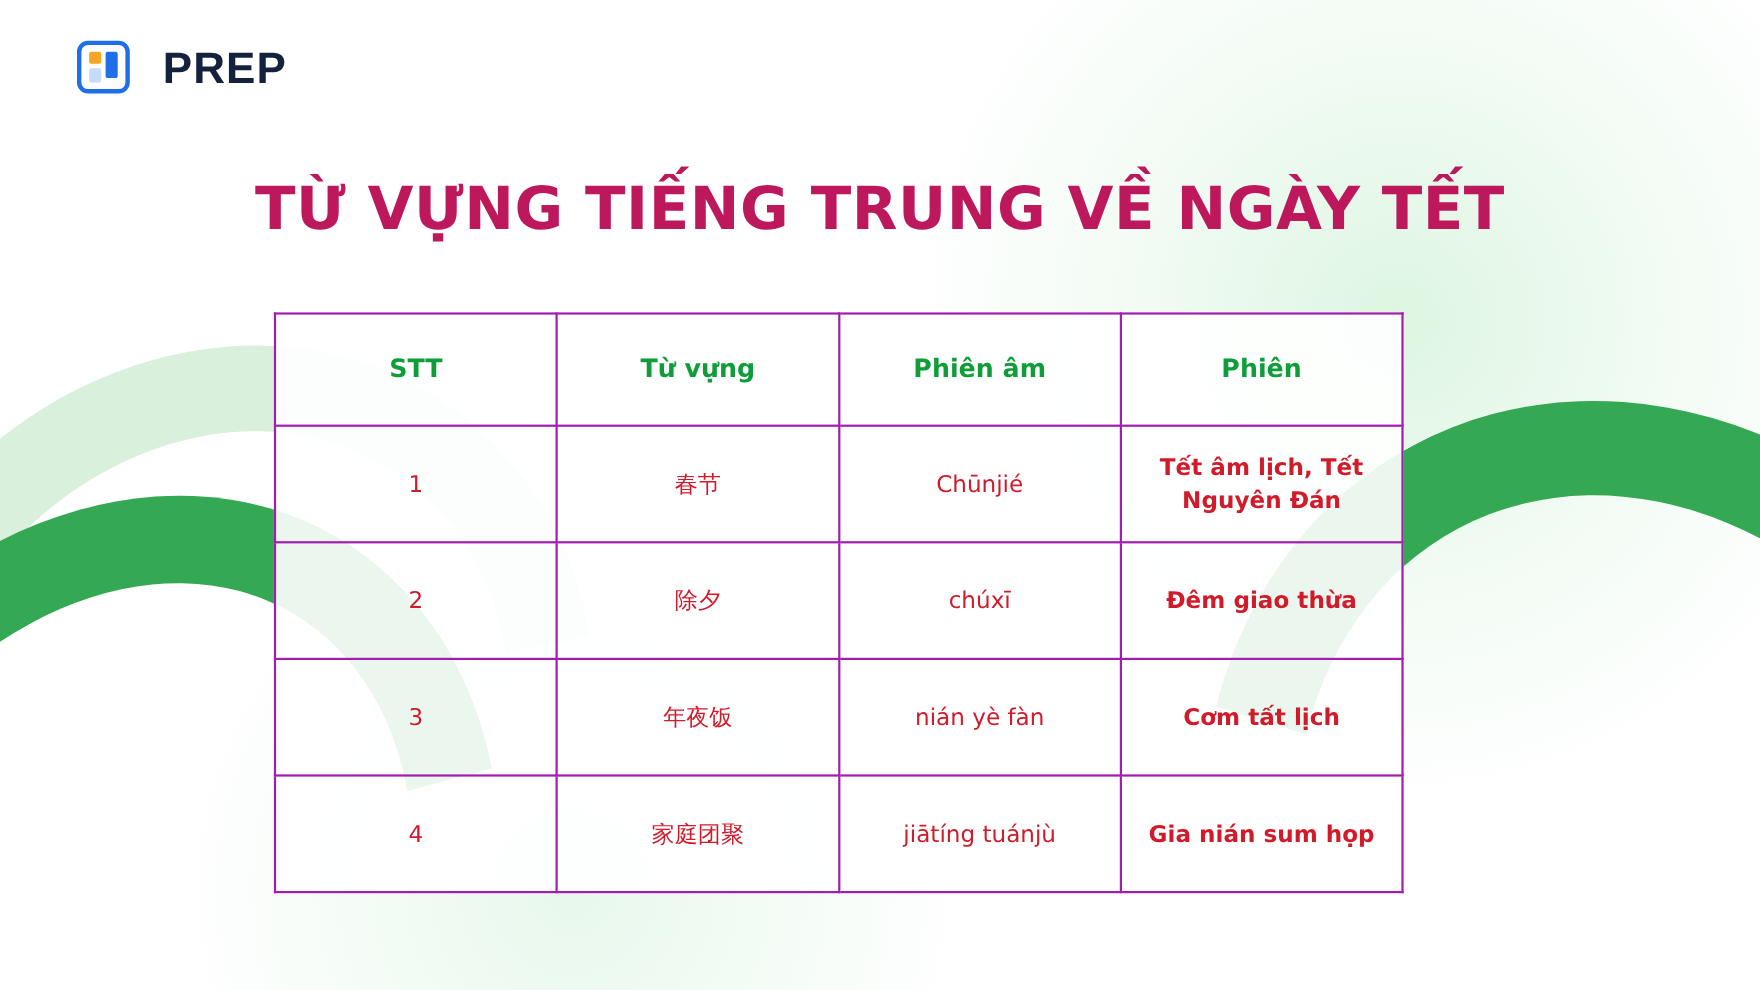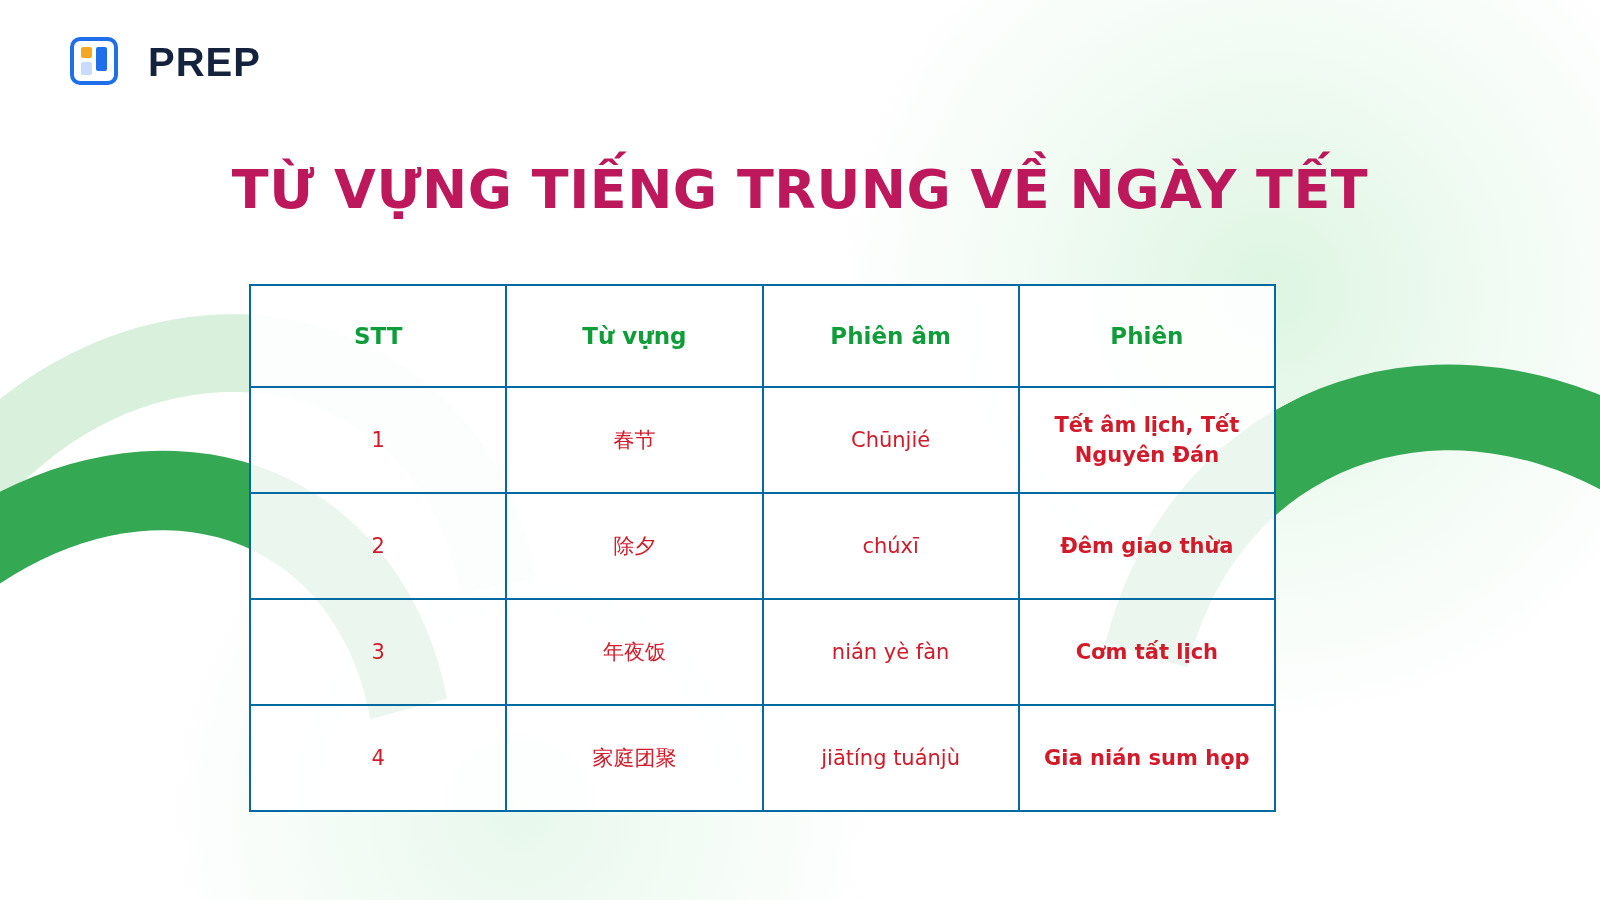--- a/index.html
+++ b/index.html
@@ -153,21 +153,21 @@
     top: 284px;
     width: 1027px;
   }
   table.vocab {
     border-collapse: collapse;
     width: 100%;
     background: rgba(255,255,255,0.9);
     table-layout: fixed;
   }
   table.vocab th, table.vocab td {
-    border: 2px solid #0369a1;
+    border: 2px solid #a21caf;
     text-align: center;
     vertical-align: middle;
   }
   table.vocab th {
     color: #0f9d3a;
     font-weight: 700;
     font-size: 23px;
     height: 98px;
     font-family: "DejaVu Sans", sans-serif;
   }

